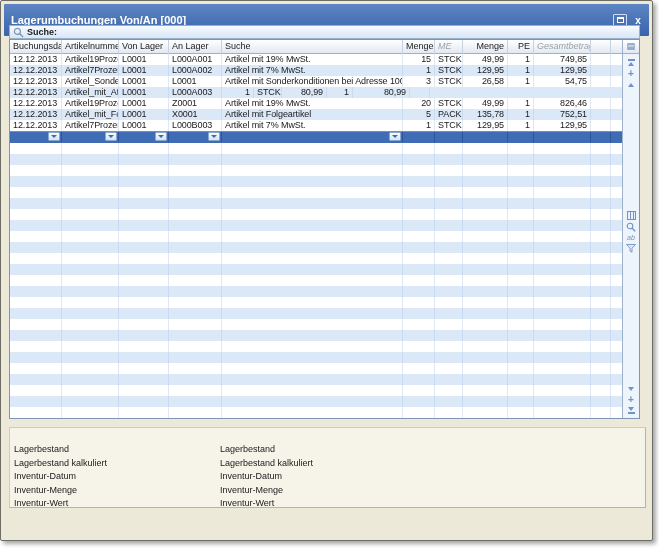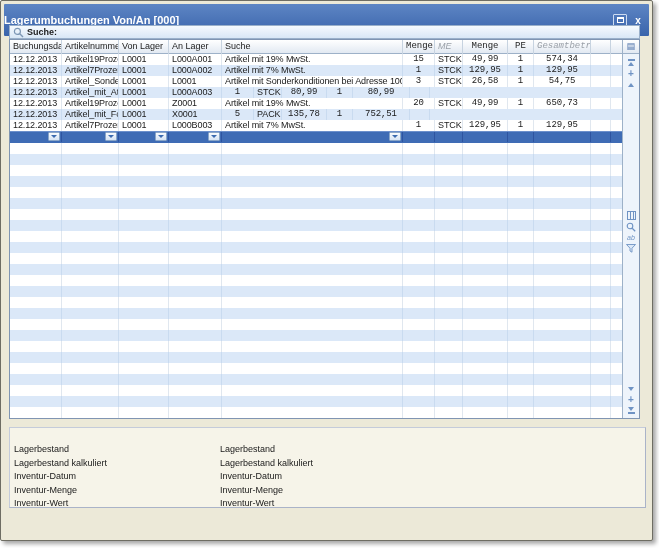--- a/index.html
+++ b/index.html
@@ -18,20 +18,21 @@
     border-radius:2px;
     box-shadow:3px 3px 4px rgba(0,0,0,0.35);
   }
   
   .titlebar{
     position:absolute; left:3px; top:3px; right:3px; height:32px;
     background:linear-gradient(#5d85c4,#3a64ab);
     border-radius:1px;
     display:flex; align-items:center;
     color:#fff; font-size:11px; font-weight:bold;
+    padding-left:7px;
   }
   .titlebar .spacer{flex:1;}
   .tb-btn{
     width:14px; height:13px; margin-right:4px;
     display:flex; align-items:center; justify-content:center;
     cursor:default;
   }
   .restore-btn{ border:1px solid #cddcf1; border-radius:1px; }
   .restore-glyph{
     width:7px; height:6px;
@@ -78,21 +79,21 @@
   .grow{ display:flex; height:11px; }
   .grow.stripe{ background:#dbe8f8; }
   .gcell{
     height:11px; line-height:11px;
     font-size:9px; letter-spacing:-0.1px; color:#1a1a1a;
     padding:0 3px; overflow:hidden; white-space:nowrap;
     border-right:1px solid #e0e7ef;
     flex:none; position:relative;
   }
   .stripe .gcell{ border-right-color:#c9dbf0; }
-  .c-right{ text-align:center;font-family:Liberation Mono, monospace; }
+  .c-right{ text-align:right; }
   .grow.selected{
     background:#3f6cb5;
     border-top:1px solid #6c90cc;
     height:12px;
   }
   .grow.selected .gcell{ border-right-color:#2e54a0; height:10px; }
   .dd-btn{
     position:absolute; right:1px; top:0px;
     width:12px; height:9px;
     background:linear-gradient(#f7fafd,#d7e4f4);
@@ -189,21 +190,21 @@
         <div class="grow">
           <div class="gcell" style="width: 52px;">12.12.2013</div>
           <div class="gcell" style="width: 57px;">Artikel19Prozent</div>
           <div class="gcell" style="width: 50px;">L0001</div>
           <div class="gcell" style="width: 53px;">L000A001</div>
           <div class="gcell" style="width: 181px;">Artikel mit 19% MwSt.</div>
           <div class="gcell c-right" style="width: 32px;">15</div>
           <div class="gcell" style="width: 28px;">STCK</div>
           <div class="gcell c-right" style="width: 45px;">49,99</div>
           <div class="gcell c-right" style="width: 26px;">1</div>
-          <div class="gcell c-right" style="width: 57px;">574,34</div>
+          <div class="gcell c-right" style="width: 57px;">749,85</div>
           <div class="gcell" style="width: 20px;"></div>
         </div>
         <div class="grow stripe">
           <div class="gcell" style="width: 52px;">12.12.2013</div>
           <div class="gcell" style="width: 57px;">Artikel7Prozent</div>
           <div class="gcell" style="width: 50px;">L0001</div>
           <div class="gcell" style="width: 53px;">L000A002</div>
           <div class="gcell" style="width: 181px;">Artikel mit 7% MwSt.</div>
           <div class="gcell c-right" style="width: 32px;">1</div>
           <div class="gcell" style="width: 28px;">STCK</div>
@@ -240,28 +241,29 @@
         <div class="grow">
           <div class="gcell" style="width: 52px;">12.12.2013</div>
           <div class="gcell" style="width: 57px;">Artikel19Prozent</div>
           <div class="gcell" style="width: 50px;">L0001</div>
           <div class="gcell" style="width: 53px;">Z0001</div>
           <div class="gcell" style="width: 181px;">Artikel mit 19% MwSt.</div>
           <div class="gcell c-right" style="width: 32px;">20</div>
           <div class="gcell" style="width: 28px;">STCK</div>
           <div class="gcell c-right" style="width: 45px;">49,99</div>
           <div class="gcell c-right" style="width: 26px;">1</div>
-          <div class="gcell c-right" style="width: 57px;">650,73</div>
+          <div class="gcell c-right" style="width: 57px;">826,46</div>
           <div class="gcell" style="width: 20px;"></div>
         </div>
         <div class="grow stripe">
           <div class="gcell" style="width: 52px;">12.12.2013</div>
           <div class="gcell" style="width: 57px;">Artikel_mit_Folgeartikel</div>
           <div class="gcell" style="width: 50px;">L0001</div>
           <div class="gcell" style="width: 53px;">X0001</div>
+          <div class="gcell" style="width: 181px;">Artikel mit Folgeartikel</div>
           <div class="gcell c-right" style="width: 32px;">5</div>
           <div class="gcell" style="width: 28px;">PACK</div>
           <div class="gcell c-right" style="width: 45px;">135,78</div>
           <div class="gcell c-right" style="width: 26px;">1</div>
           <div class="gcell c-right" style="width: 57px;">752,51</div>
           <div class="gcell" style="width: 20px;"></div>
         </div>
         <div class="grow">
           <div class="gcell" style="width: 52px;">12.12.2013</div>
           <div class="gcell" style="width: 57px;">Artikel7Prozent</div>

